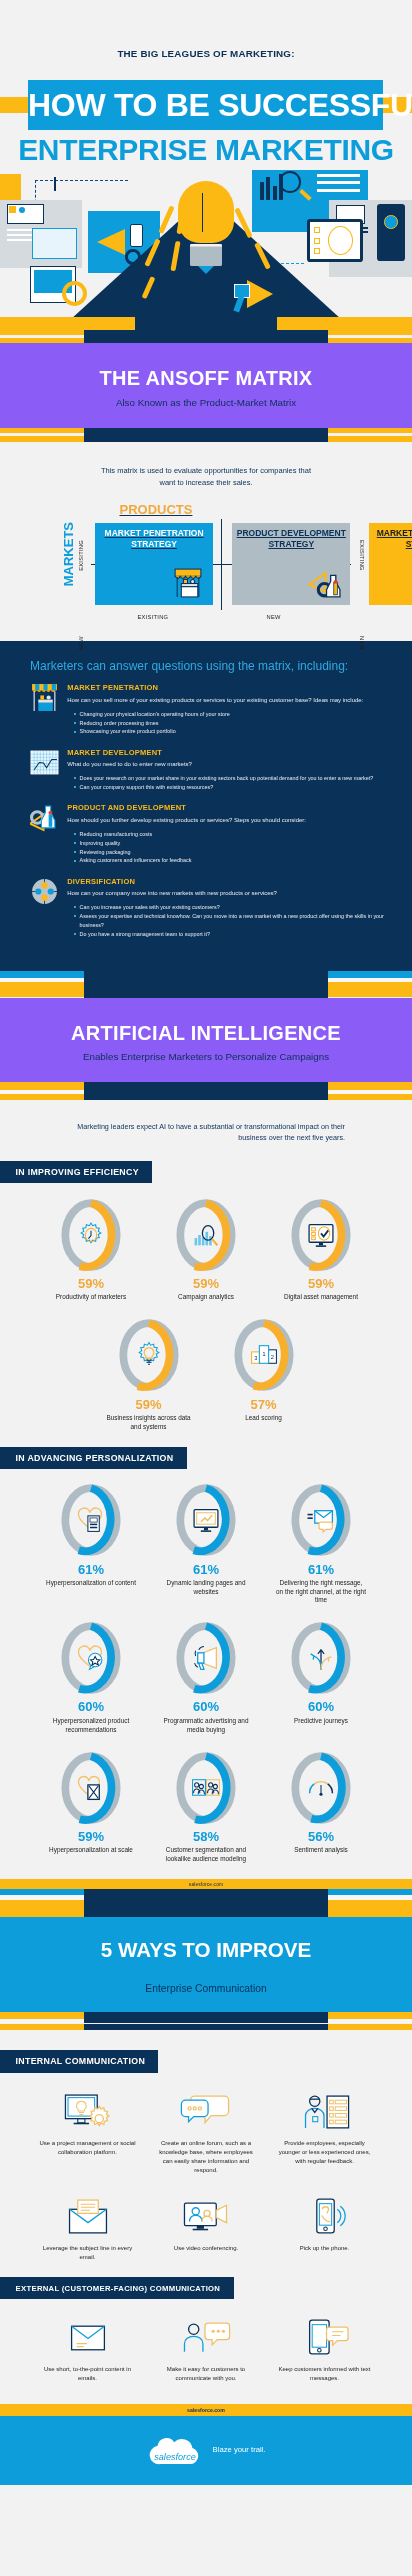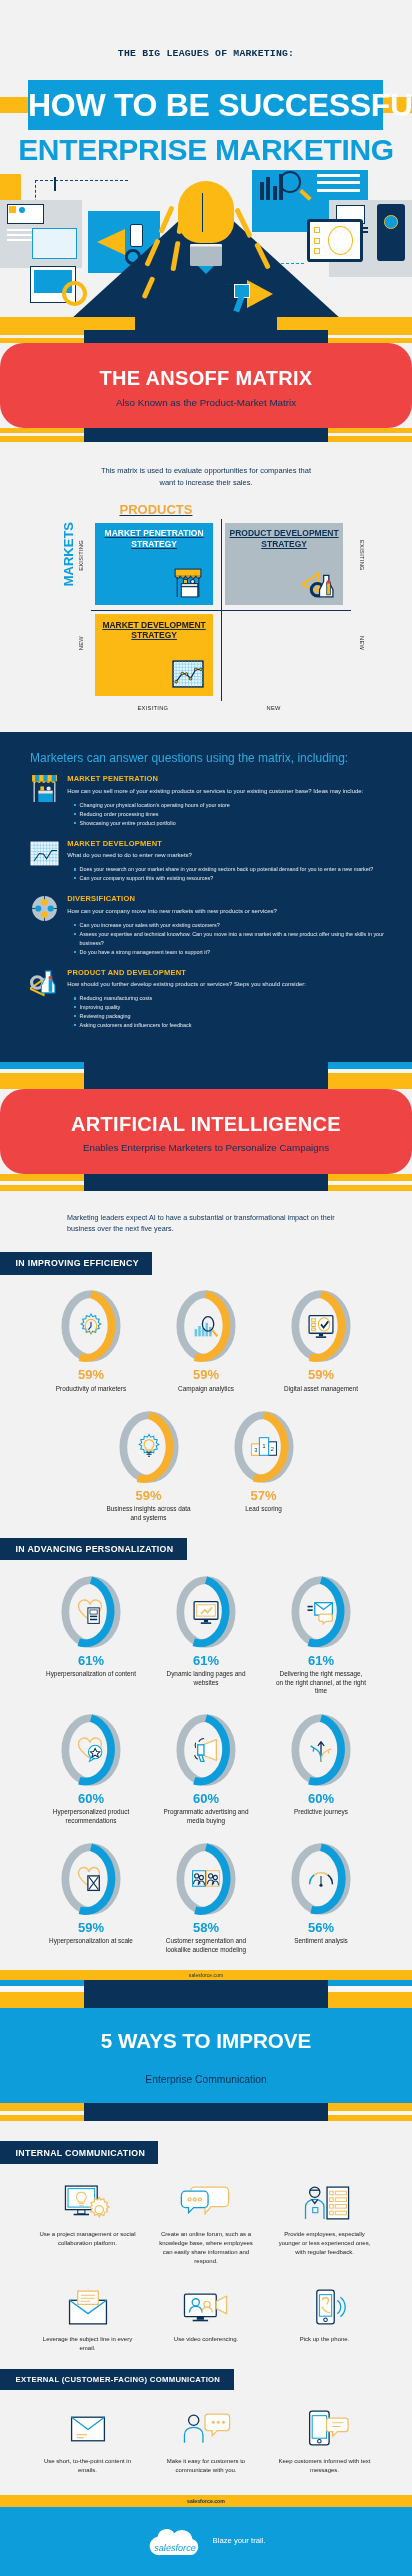--- a/index.html
+++ b/index.html
@@ -14,21 +14,21 @@
   
   :root{}
   .blue{background:#0d9ddb;}
   .yellow{background:#fcb813;}
   .grey{background:#b0bcc4;}
 
   
   .header{ position:relative; height:330px; background:#f2f2f2; overflow:hidden;}
   .hdr-yellow-band{ position:absolute; left:0; top:97px; width:412px; height:15.5px; background:#fcb813;}
   .hdr-kicker{ position:absolute; left:0; top:48px; width:412px; text-align:center;
-     font-size:9.8px; font-weight:bold; color:#0a2f55; letter-spacing:0.2px;font-family:Liberation Mono, monospace;}
+     font-size:9.8px; font-weight:bold; color:#0a2f55; letter-spacing:0.2px;}
   .hdr-band{ position:absolute; left:28px; top:80px; width:355px; height:50px; background:#0d9ddb;}
   .hdr-band span{ display:block; text-align:center; color:#ffffff; font-size:32px;
      font-weight:bold; line-height:50px; letter-spacing:-0.3px; white-space:nowrap;}
   .hdr-sub{ position:absolute; left:0; top:133px; width:412px; text-align:center;
      font-size:30px; font-weight:bold; color:#0d9ddb; letter-spacing:-0.3px;}
   .hero{ position:absolute; left:0; top:170px; width:412px; height:160px; overflow:hidden;}
   .hero .tri{ position:absolute; left:50%; bottom:0; transform:translateX(-50%);
      width:0;height:0; border-left:147px solid transparent; border-right:147px solid transparent;
      border-bottom:134px solid #0a3158;}
   .hero .bulb{ position:absolute; left:50%; top:11.3px; transform:translateX(-50%); width:56px;}
@@ -42,36 +42,36 @@
   .hero .floor-gap{position:absolute;left:135px;bottom:0;width:142px;height:13.4px;background:#0a3158;}
   .hcard{position:absolute;}
   .hcard.blue{background:#0d9ddb;}
   .hcard.grey{background:#d5dade;}
   .hcard.yellow{background:#fcb813;}
   .dash{position:absolute;border:1px dashed #12477c;}
   .dash.lt{border-color:#0d9ddb;}
   .minibar{position:absolute;background:#0a3158;}
 
   
-  .sect-title{ position:relative; background:#ef4444; padding:24px 0 20.6px; text-align:center;border-radius:24px;}
+  .sect-title{ position:relative; background:#8b5cf6; padding:24px 0 20.6px; text-align:center;}
   .sect-title h2{ font-size:20px; color:#fff; font-weight:bold; letter-spacing:0.3px;}
   .sect-title .sub{ margin-top:6.2px; font-size:9.8px; color:#0a3158;}
   .stripes{ position:relative; height:15.5px; background:#f2f2f2;}
   .stripes i{ position:absolute; display:block; }
   .s-y{background:#fcb813;} .s-n{background:#0a3158;} .s-b{background:#0d9ddb;} .s-w{background:#f7f7f7;}
 
   
   .ansoff{ background:#f2f2f2; padding:13.4px 0 15.5px;margin-top:10px;}
   .ansoff .lead{ text-align:center; font-size:7.5px; line-height:1.55; color:#0a3158;
      width:222px; margin:0 auto 13.4px;}
   .matrix-wrap{ position:relative; width:289px; margin:0 auto; padding-left:29px;text-decoration:underline;}
   .products-lbl{ font-size:13px; font-weight:bold; color:#f0a93b; margin-left:29px; margin-bottom:2.1px;}
   .markets-lbl{ position:absolute; left:-1px; top:20.6px; font-size:13px; font-weight:bold;
      color:#0d9ddb; writing-mode:vertical-rl; transform:rotate(180deg);}
-  .grid{ position:relative; display:grid; grid-template-columns:1fr 1fr; gap:0; }
+  .grid{ position:relative; display:grid; grid-template-columns:1fr 1fr 1fr; gap:10px; }
   .cell{ width:118px; height:82px; margin:4.6px; padding:5.2px 3.1px 0; position:relative;}
   .cell h3{ text-align:center; font-size:8.5px; line-height:1.2; font-weight:bold;}
   .cell.c1{background:#0d9ddb;} .cell.c1 h3{color:#fff;}
   .cell.c2{background:#b0bcc4;} .cell.c2 h3{color:#0a3158;}
   .cell.c3{background:#fcb813;} .cell.c3 h3{color:#1d1d1b;}
   .cell.c4{background:#0a3158;} .cell.c4 h3{color:#fff;}
   .vline{ position:absolute; left:50%; top:0; width:1px; height:100%; background:#0a3158;}
   .hline{ position:absolute; left:0; top:50%; width:100%; height:1px; background:#0a3158;}
   .ax{ font-size:5.7px; letter-spacing:0.3px; color:#1d1d1b; }
   .ax.left{ position:absolute; writing-mode:vertical-rl; transform:rotate(180deg);}
@@ -84,21 +84,21 @@
   .qa .hd{ font-size:12px; color:#2eaae0; line-height:1.4; margin:0 0 8px 30px;}
   .qa-item{ display:flex; gap:8.2px; margin:0 26px 11.3px 30px;}
   .qa-ico{ flex:0 0 29px; height:29px; }
   .qa-body h4{ font-size:7.5px; font-weight:bold; color:#fcb813; letter-spacing:0.2px; margin-bottom:3.6px;}
   .qa-body p{ font-size:6px; line-height:1.55; color:#e9eef3; margin-bottom:4.6px;}
   .qa-body ul{ list-style:none; margin-left:6.7px;}
   .qa-body li{ font-size:5.4px; line-height:1.65; color:#e9eef3; position:relative; padding-left:5.7px;}
   .qa-body li:before{ content:""; position:absolute; left:0; top:3.1px; width:2.1px;height:2.1px; background:#2eaae0;}
 
   
-  .ai-lead{ text-align:left; font-size:7.2px; line-height:1.6; color:#0a3158;
+  .ai-lead{ text-align:right; font-size:7.2px; line-height:1.6; color:#0a3158;
      width:278px; margin:17.5px auto 17.5px;}
   .cat-bar{ display:inline-block; background:#0a3158; color:#fff; font-size:8.8px;
      font-weight:bold; letter-spacing:0.3px; padding:6.2px 13.4px 6.2px 29px; margin-left:-13.4px;}
   .cat-row{ margin:0 0 13.4px 0; }
   .stat-row{ display:flex; justify-content:center; gap:24px; margin-bottom:15.5px; flex-wrap:nowrap;}
   .stat{ width:91px; text-align:center;}
   .donut{ position:relative; width:64px; height:76px; margin:0 auto 4.1px;}
   .donut svg{ display:block; }
   .donut .ico{ position:absolute; left:50%; top:50%; transform:translate(-50%,-50%); width:29px;height:29px;}
   .pct{ font-size:13px; font-weight:bold; line-height:1.1;}
@@ -362,59 +362,59 @@
         <ul>
           <li>Does your research on your market share in your existing sectors back up potential demand for you to enter a new market?</li>
           <li>Can your company support this with existing resources?</li>
         </ul>
       </div>
     </div>
 
     <div class="qa-item">
       <div class="qa-ico">
         <svg viewBox="0 0 56 56" width="29" height="29">
+          <path d="M0 40 L26 22 L26 52 Z" fill="none" stroke="#fcb813" stroke-width="4"></path>
+          <circle cx="14" cy="28" r="11" fill="none" stroke="#b8c4cb" stroke-width="6"></circle>
+          <path d="M30 6 h10 v12 l8 16 v14 h-26 v-14 l8-16 z" fill="#fff" stroke="#0d9ddb" stroke-width="2"></path>
+          <rect x="36" y="22" width="7" height="24" fill="#0d9ddb"></rect>
+          <rect x="36" y="16" width="7" height="6" fill="#e03c31"></rect>
+        </svg>
+      </div>
+      <div class="qa-body">
+        <h4>PRODUCT AND DEVELOPMENT</h4>
+        <p>How should you further develop existing products or services? Steps you should consider:</p>
+        <ul>
+          <li>Reducing manufacturing costs</li>
+          <li>Improving quality</li>
+          <li>Reviewing packaging</li>
+          <li>Asking customers and influencers for feedback</li>
+        </ul>
+      </div>
+    </div>
+
+    <div class="qa-item">
+      <div class="qa-ico">
+        <svg viewBox="0 0 56 56" width="29" height="29">
           <circle cx="28" cy="28" r="24" fill="#b8c4cb"></circle>
           <circle cx="28" cy="16" r="6" fill="#fcb813"></circle>
           <circle cx="28" cy="40" r="6" fill="#fcb813"></circle>
           <circle cx="16" cy="28" r="6" fill="#0d9ddb"></circle>
           <circle cx="40" cy="28" r="6" fill="#0d9ddb"></circle>
           <g stroke="#0a3158" stroke-width="1.6" fill="none">
             <path d="M28 10V2M28 46v8M10 28H2M46 28h8"></path>
           </g>
         </svg>
       </div>
       <div class="qa-body">
         <h4>DIVERSIFICATION</h4>
         <p>How can your company move into new markets with new products or services?</p>
         <ul>
           <li>Can you increase your sales with your existing customers?</li>
           <li>Assess your expertise and technical knowhow. Can you move into a new market with a new product offer using the skills in your business?</li>
           <li>Do you have a strong management team to support it?</li>
-        </ul>
-      </div>
-    </div>
-
-    <div class="qa-item">
-      <div class="qa-ico">
-        <svg viewBox="0 0 56 56" width="29" height="29">
-          <path d="M0 40 L26 22 L26 52 Z" fill="none" stroke="#fcb813" stroke-width="4"></path>
-          <circle cx="14" cy="28" r="11" fill="none" stroke="#b8c4cb" stroke-width="6"></circle>
-          <path d="M30 6 h10 v12 l8 16 v14 h-26 v-14 l8-16 z" fill="#fff" stroke="#0d9ddb" stroke-width="2"></path>
-          <rect x="36" y="22" width="7" height="24" fill="#0d9ddb"></rect>
-          <rect x="36" y="16" width="7" height="6" fill="#e03c31"></rect>
-        </svg>
-      </div>
-      <div class="qa-body">
-        <h4>PRODUCT AND DEVELOPMENT</h4>
-        <p>How should you further develop existing products or services? Steps you should consider:</p>
-        <ul>
-          <li>Reducing manufacturing costs</li>
-          <li>Improving quality</li>
-          <li>Reviewing packaging</li>
-          <li>Asking customers and influencers for feedback</li>
         </ul>
       </div>
     </div>
   </div>
 
   <div class="stripes" style="height:27px;">
     <i class="s-b" style="left:0;top:0;width:412px;height:7.2px;"></i>
     <i class="s-n" style="left:84px;top:0;width:244px;height:27px;"></i>
     <i class="s-w" style="left:0;top:7.2px;width:412px;height:4.1px;"></i>
     <i class="s-n" style="left:84px;top:7.2px;width:244px;height:4.1px;"></i>

